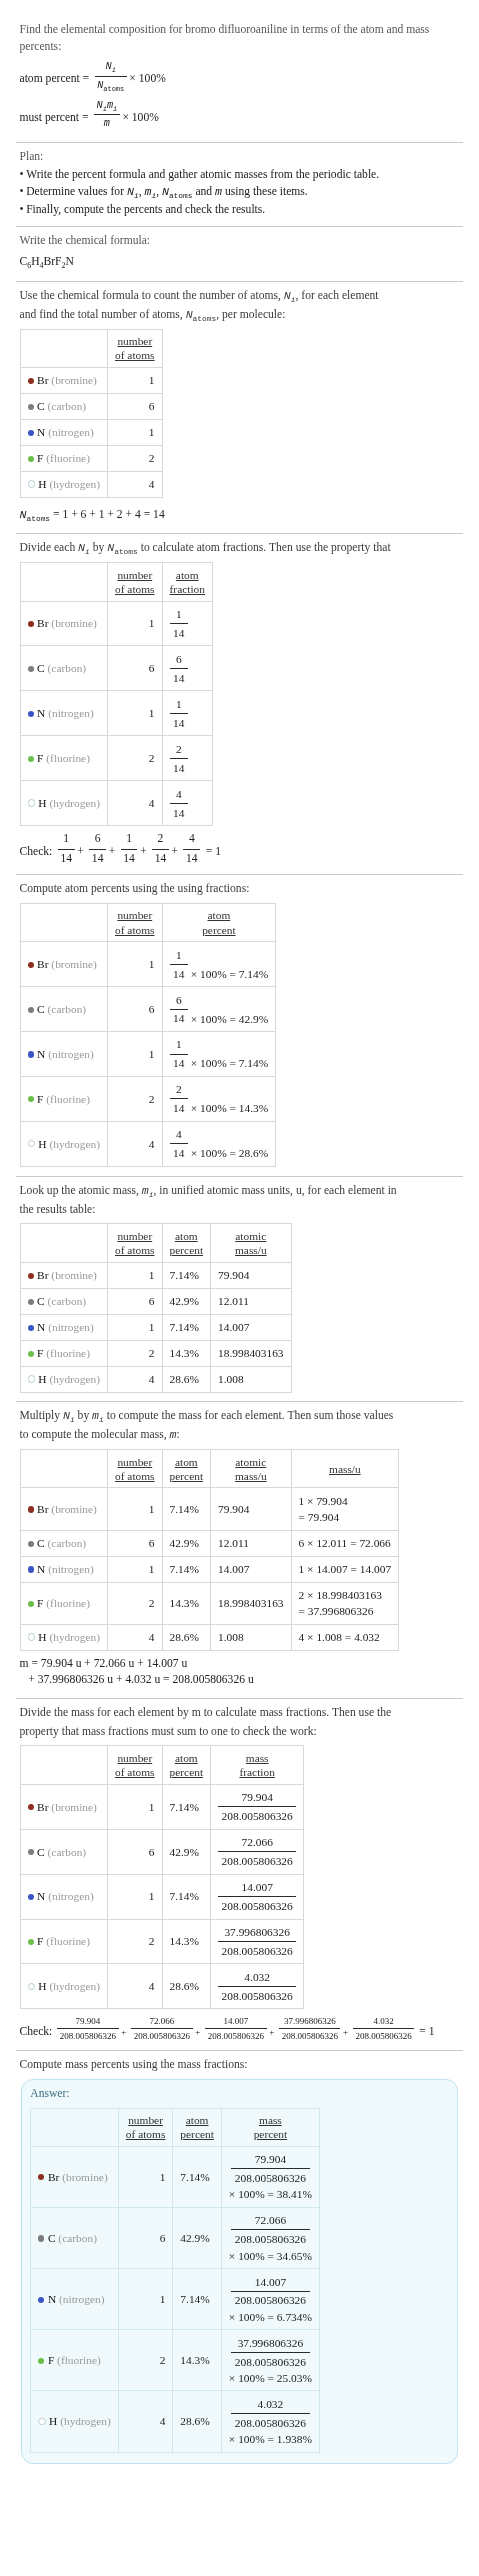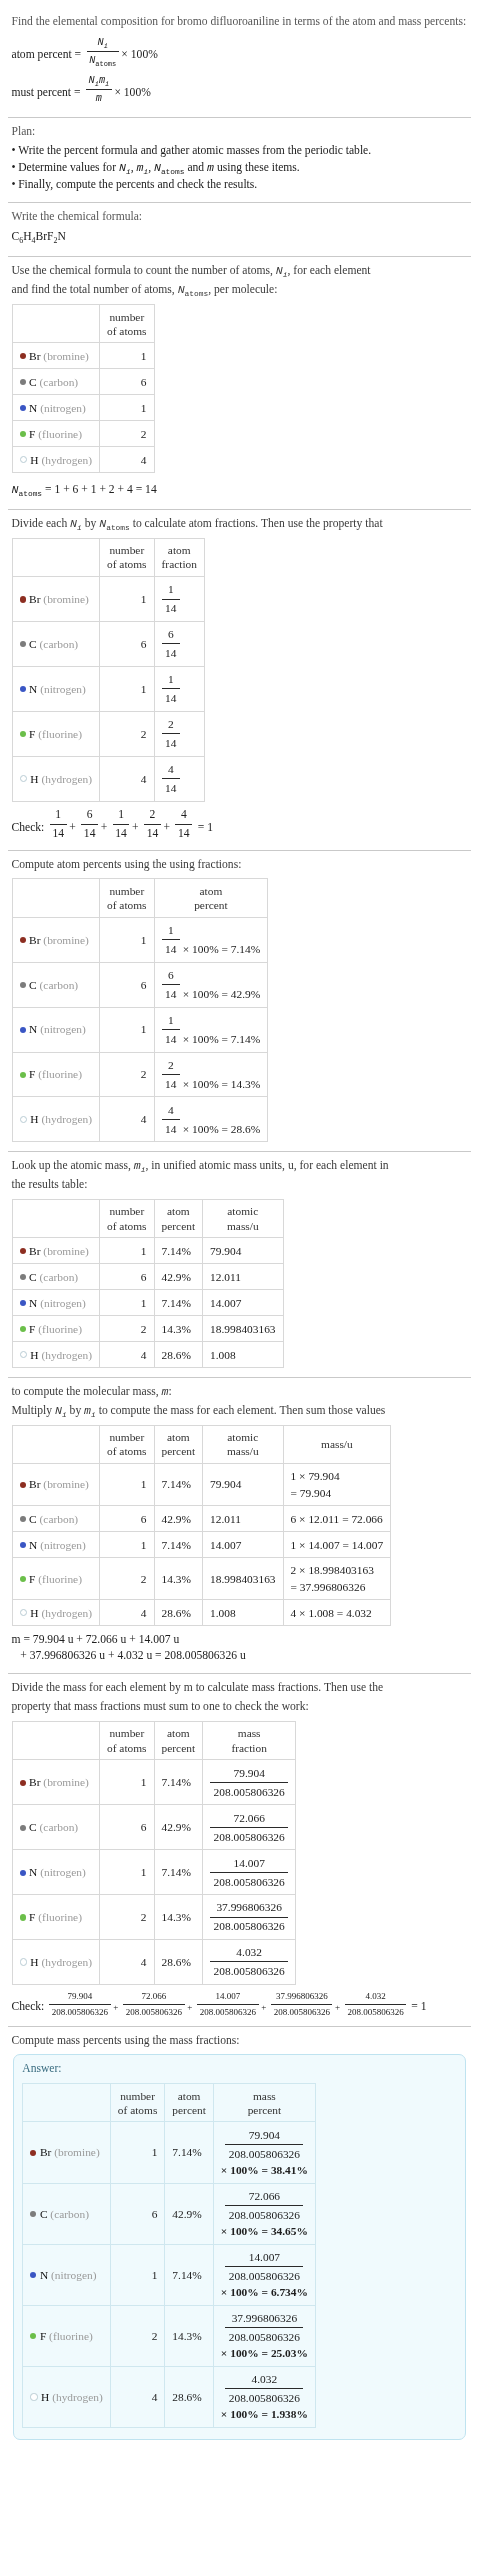--- a/index.html
+++ b/index.html
@@ -8,21 +8,21 @@
     background: #ffffff;
   }
   body {
     width: 479px;
     font-family: "Liberation Serif", "DejaVu Serif", serif;
     color: #202020;
     font-size: 11.6px;
     line-height: 1.42;
     -webkit-font-smoothing: antialiased;
   }
-  .page { width: 479px; padding: 8px; box-sizing: border-box; }
+  .page { width: 479px; padding: 16px; box-sizing: border-box; }
 
   .section { padding: 6.1px 3.5px 7px 3.5px; }
   .rule { height: 0.9px; background: #c9c9c9; margin: 0; width: 100%; }
 
   .prompt { color: #565656; }
   .lead { color: #3a3a3a; margin-bottom: 2.6px; }
 
   .eqline { margin: 4.4px 0 3.5px 0; white-space: nowrap; }
   .bullets { margin: 1.8px 0 0 0; }
   .bullet { margin: 0.9px 0; }
@@ -49,21 +49,21 @@
     margin: 5.3px 0 1.8px 0;
     background: transparent;
   }
   table.grid td, table.grid th {
     border: 0.9px solid #d8d8d8;
     padding: 4.4px 7px;
     vertical-align: middle;
     font-weight: normal;
     font-size: 11.4px;
   }
-  table.grid th { color: #333; text-align: center; line-height: 1.25; }
+  table.grid th { color: #333; text-align: center; line-height: 1.25; text-decoration: underline; }
   td.elem { white-space: nowrap; padding-left: 5.3px; padding-right: 8.8px; }
   td.numcell { text-align: right; white-space: nowrap; }
   td.lft { text-align: left; }
   .elname { color: #9a9a9a; text-align: right; }
   .elsym { color: #111; font-weight: normal; }
 
   .dot {
     display: inline-block;
     width: 6.1px; height: 6.1px;
     border-radius: 50%;
@@ -73,32 +73,32 @@
   .dot.hollow { background: #ffffff; border: 0.9px solid #b9ccd4; width: 5.3px; height: 5.3px; }
 
   .checkline { margin-top: 5.3px; white-space: nowrap; }
   .sumline { margin: 5.3px 0 1.8px 0; }
   .sumline .cont { display: block; margin-left: 8.8px; }
 
   
   .answer-pod {
     border: 0.9px solid #bfe3f0;
     background: #f0fafd;
-    border-radius: 7px;
+    border-radius: 12px;
     margin: 5.3px 1.8px 8.8px 1.8px;
     padding: 6.1px 8px 8.8px 8px;
   }
   .answer-label { color: #3b6d80; margin-bottom: 3.5px; }
   .answer-pod table.grid td, .answer-pod table.grid th { border-color: #cfe7ef; }
 
   .mfrac-cell { text-align: center; white-space: nowrap; }
   .stack { display: inline-block; text-align: center; }
   .stack .num { display: block; padding: 0 3.5px 0.9px 3.5px; }
   .stack .den { display: block; border-top: 0.9px solid #2a2a2a; padding: 0.9px 3.5px 0 3.5px; }
-  .pct-after { display: block; text-align: left; font-weight: bold; }
+  .pct-after { display: block; text-align: left; }
   .tiny2 { font-size: 9px; }
   .nowrap { white-space: nowrap; }
   .mlines div { white-space: nowrap; }
 </style>
 </head>
 <body>
 
 <div class="page">
 
   <div class="section">
@@ -307,22 +307,22 @@
         <td class="lft">28.6%</td>
         <td class="lft">1.008</td>
       </tr>
     </tbody>
       </table>
   </div>
 
   <div class="rule"></div>
 
   <div class="section">
+    <div class="lead">Multiply <span class="mi">N<sub>i</sub></span> by <span class="mi">m<sub>i</sub></span> to compute the mass for each element. Then sum those values</div>
     <div class="lead">to compute the molecular mass, <span class="mi">m</span>:</div>
-    <div class="lead">Multiply <span class="mi">N<sub>i</sub></span> by <span class="mi">m<sub>i</sub></span> to compute the mass for each element. Then sum those values</div>
 
     <table class="grid">
       <tbody>
           <tr>
         <th></th>
         <th><span>number</span><br><span>of atoms</span></th>
         <th><span>atom</span><br><span>percent</span></th>
         <th><span>atomic</span><br><span>mass/u</span></th>
         <th>mass/u</th>
       </tr>

